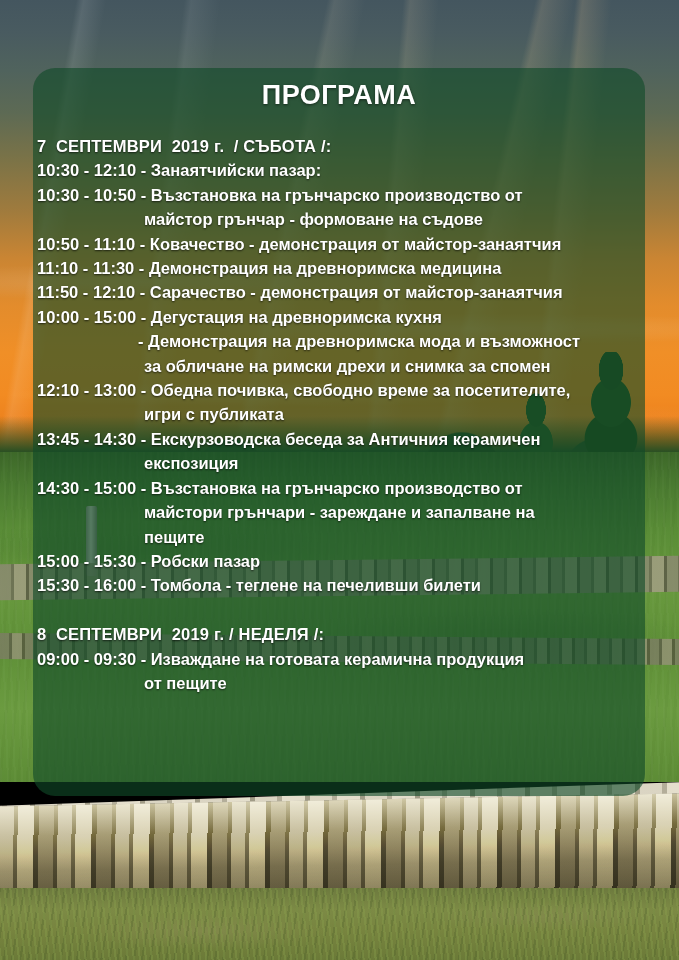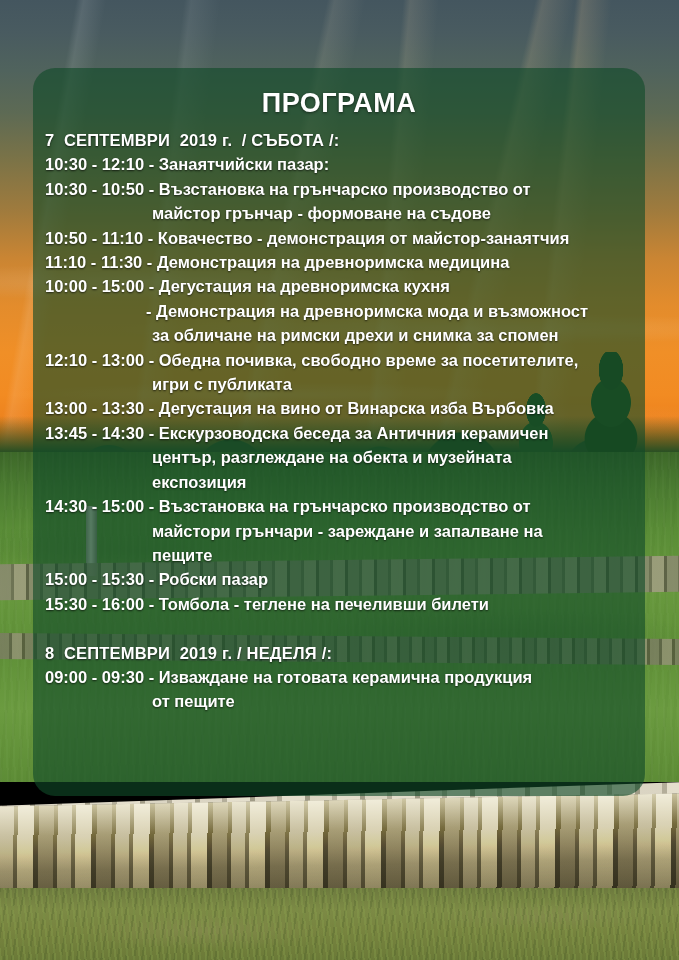--- a/index.html
+++ b/index.html
@@ -208,34 +208,34 @@
   
   .panel {
     position: absolute;
     left: 33px;
     top: 68px;
     width: 612px;
     height: 728px;
     border-radius: 22px;
     background: rgba(16, 74, 40, 0.62);
     box-sizing: border-box;
-    padding: 8px;
+    padding: 0;
     overflow: hidden;
   }
   .panel-title {
     text-align: center;
     color: #ffffff;
     font-size: 27px;
     font-weight: bold;
     letter-spacing: .5px;
     margin-top: 12px;
     text-shadow: 0 1px 3px rgba(0,0,0,.55);
   }
   .schedule {
-    margin-top: 9px;
+    margin-top: 23px;
     padding: 0 10px 0 4px;
   }
   .line {
     color: #ffffff;
     font-size: 16.5px;
     font-weight: bold;
     line-height: 24.4px;
     white-space: pre;
     text-shadow: 0 1px 2px rgba(0,0,0,.65);
   }
@@ -274,28 +274,27 @@
 
   <div class="panel">
     <div class="panel-title">ПРОГРАМА</div>
     <div class="schedule" id="schedule">
         <div class="line day ind-0">7  СЕПТЕМВРИ  2019 г.  / СЪБОТА /:</div>
         <div class="line ind-0">10:30 - 12:10 - Занаятчийски пазар:</div>
         <div class="line ind-0">10:30 - 10:50 - Възстановка на грънчарско производство от</div>
         <div class="line ind-1">майстор грънчар - формоване на съдове</div>
         <div class="line ind-0">10:50 - 11:10 - Ковачество - демонстрация от майстор-занаятчия</div>
         <div class="line ind-0">11:10 - 11:30 - Демонстрация на древноримска медицина</div>
+        <div class="line ind-0">11:50 - 12:10 - Сарачество - демонстрация от майстор-занаятчия</div>
         <div class="line ind-0">10:00 - 15:00 - Дегустация на древноримска кухня</div>
         <div class="line ind-2">- Демонстрация на древноримска мода и възможност</div>
         <div class="line ind-1">за обличане на римски дрехи и снимка за спомен</div>
         <div class="line ind-0">12:10 - 13:00 - Обедна почивка, свободно време за посетителите,</div>
         <div class="line ind-1">игри с публиката</div>
-        <div class="line ind-0">13:00 - 13:30 - Дегустация на вино от Винарска изба Върбовка</div>
         <div class="line ind-0">13:45 - 14:30 - Екскурзоводска беседа за Античния керамичен</div>
-        <div class="line ind-1">център, разглеждане на обекта и музейната</div>
         <div class="line ind-1">експозиция</div>
         <div class="line ind-0">14:30 - 15:00 - Възстановка на грънчарско производство от</div>
         <div class="line ind-1">майстори грънчари - зареждане и запалване на</div>
         <div class="line ind-1">пещите</div>
         <div class="line ind-0">15:00 - 15:30 - Робски пазар</div>
         <div class="line ind-0">15:30 - 16:00 - Томбола - теглене на печеливши билети</div>
         <div class="line spacer ind-0"></div>
         <div class="line day ind-0">8  СЕПТЕМВРИ  2019 г. / НЕДЕЛЯ /:</div>
         <div class="line ind-0">09:00 - 09:30 - Изваждане на готовата керамична продукция</div>
         <div class="line ind-1">от пещите</div>

